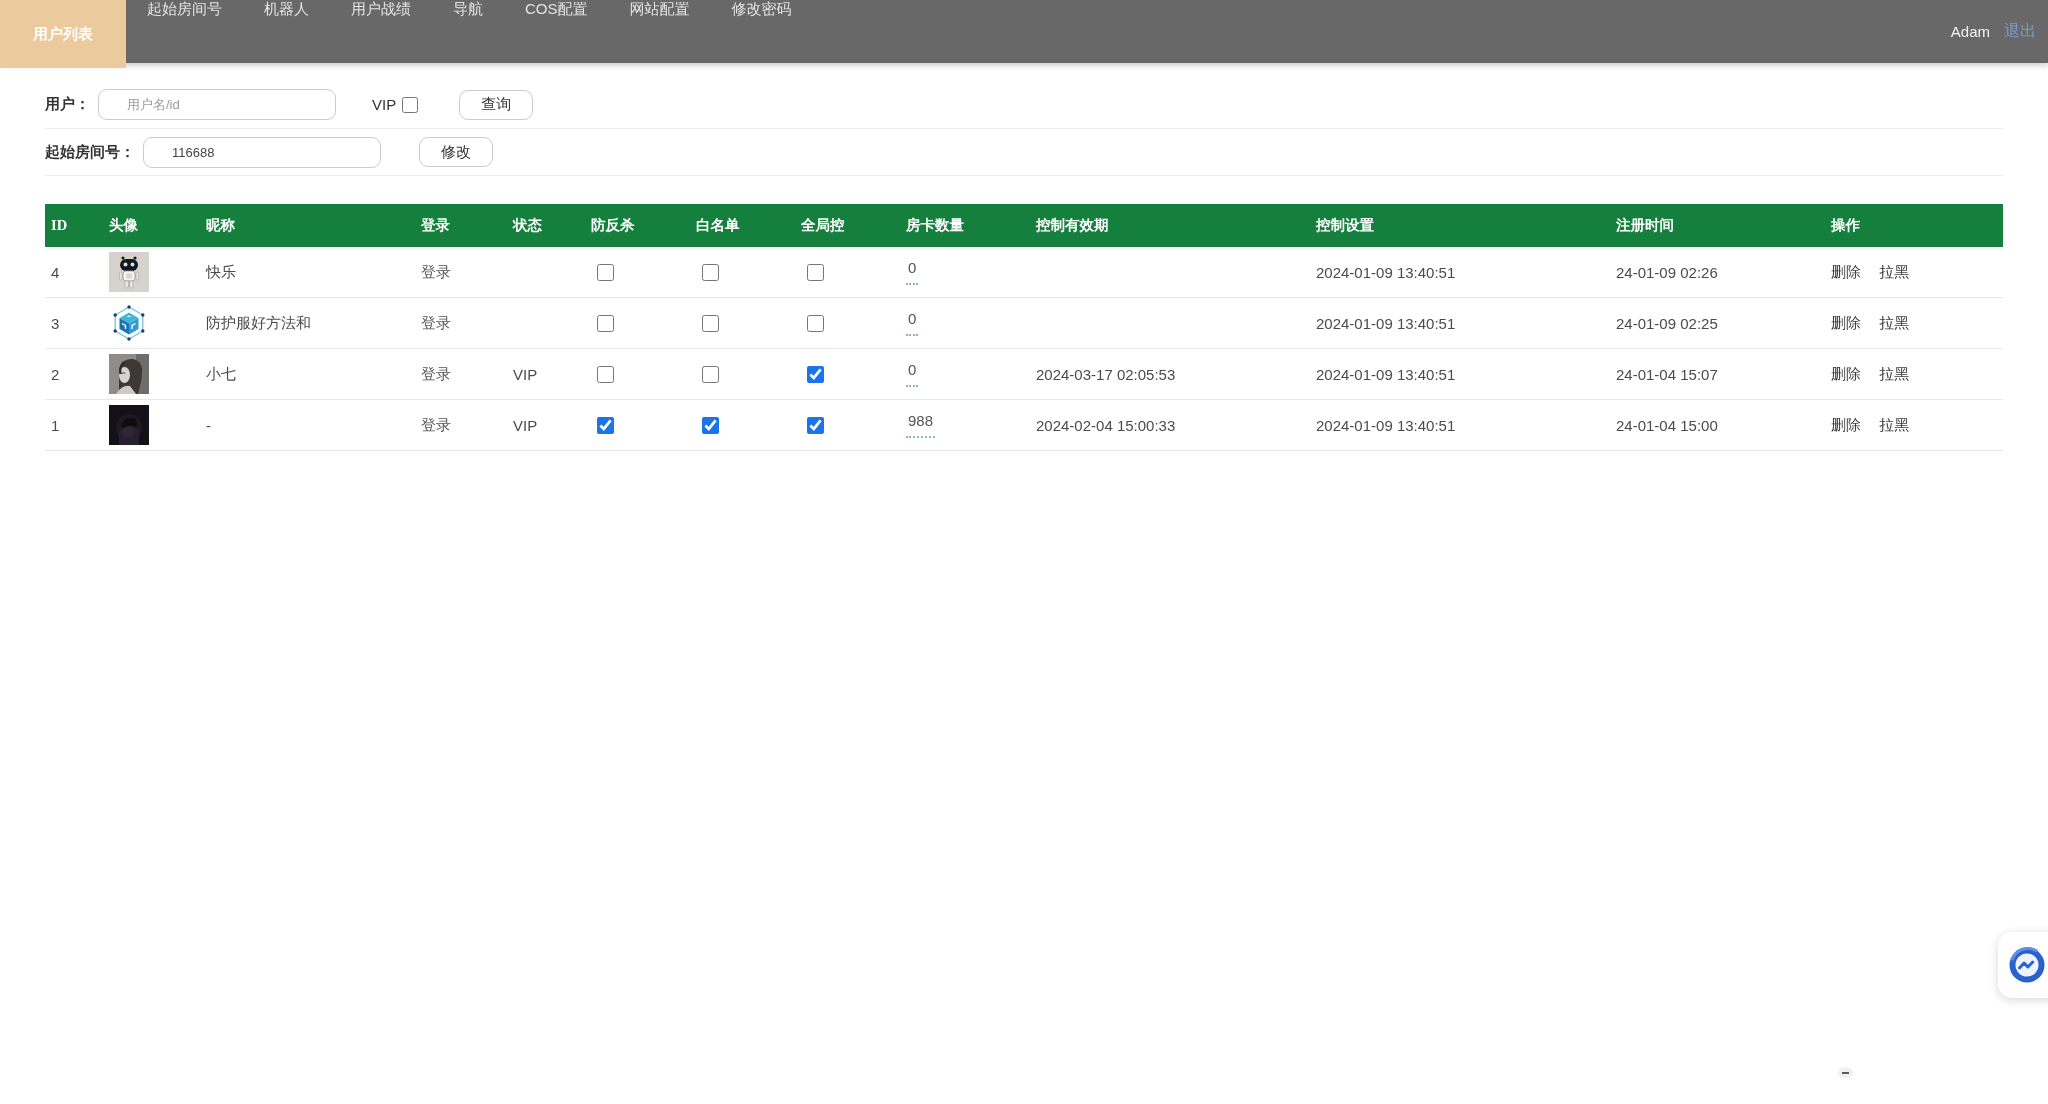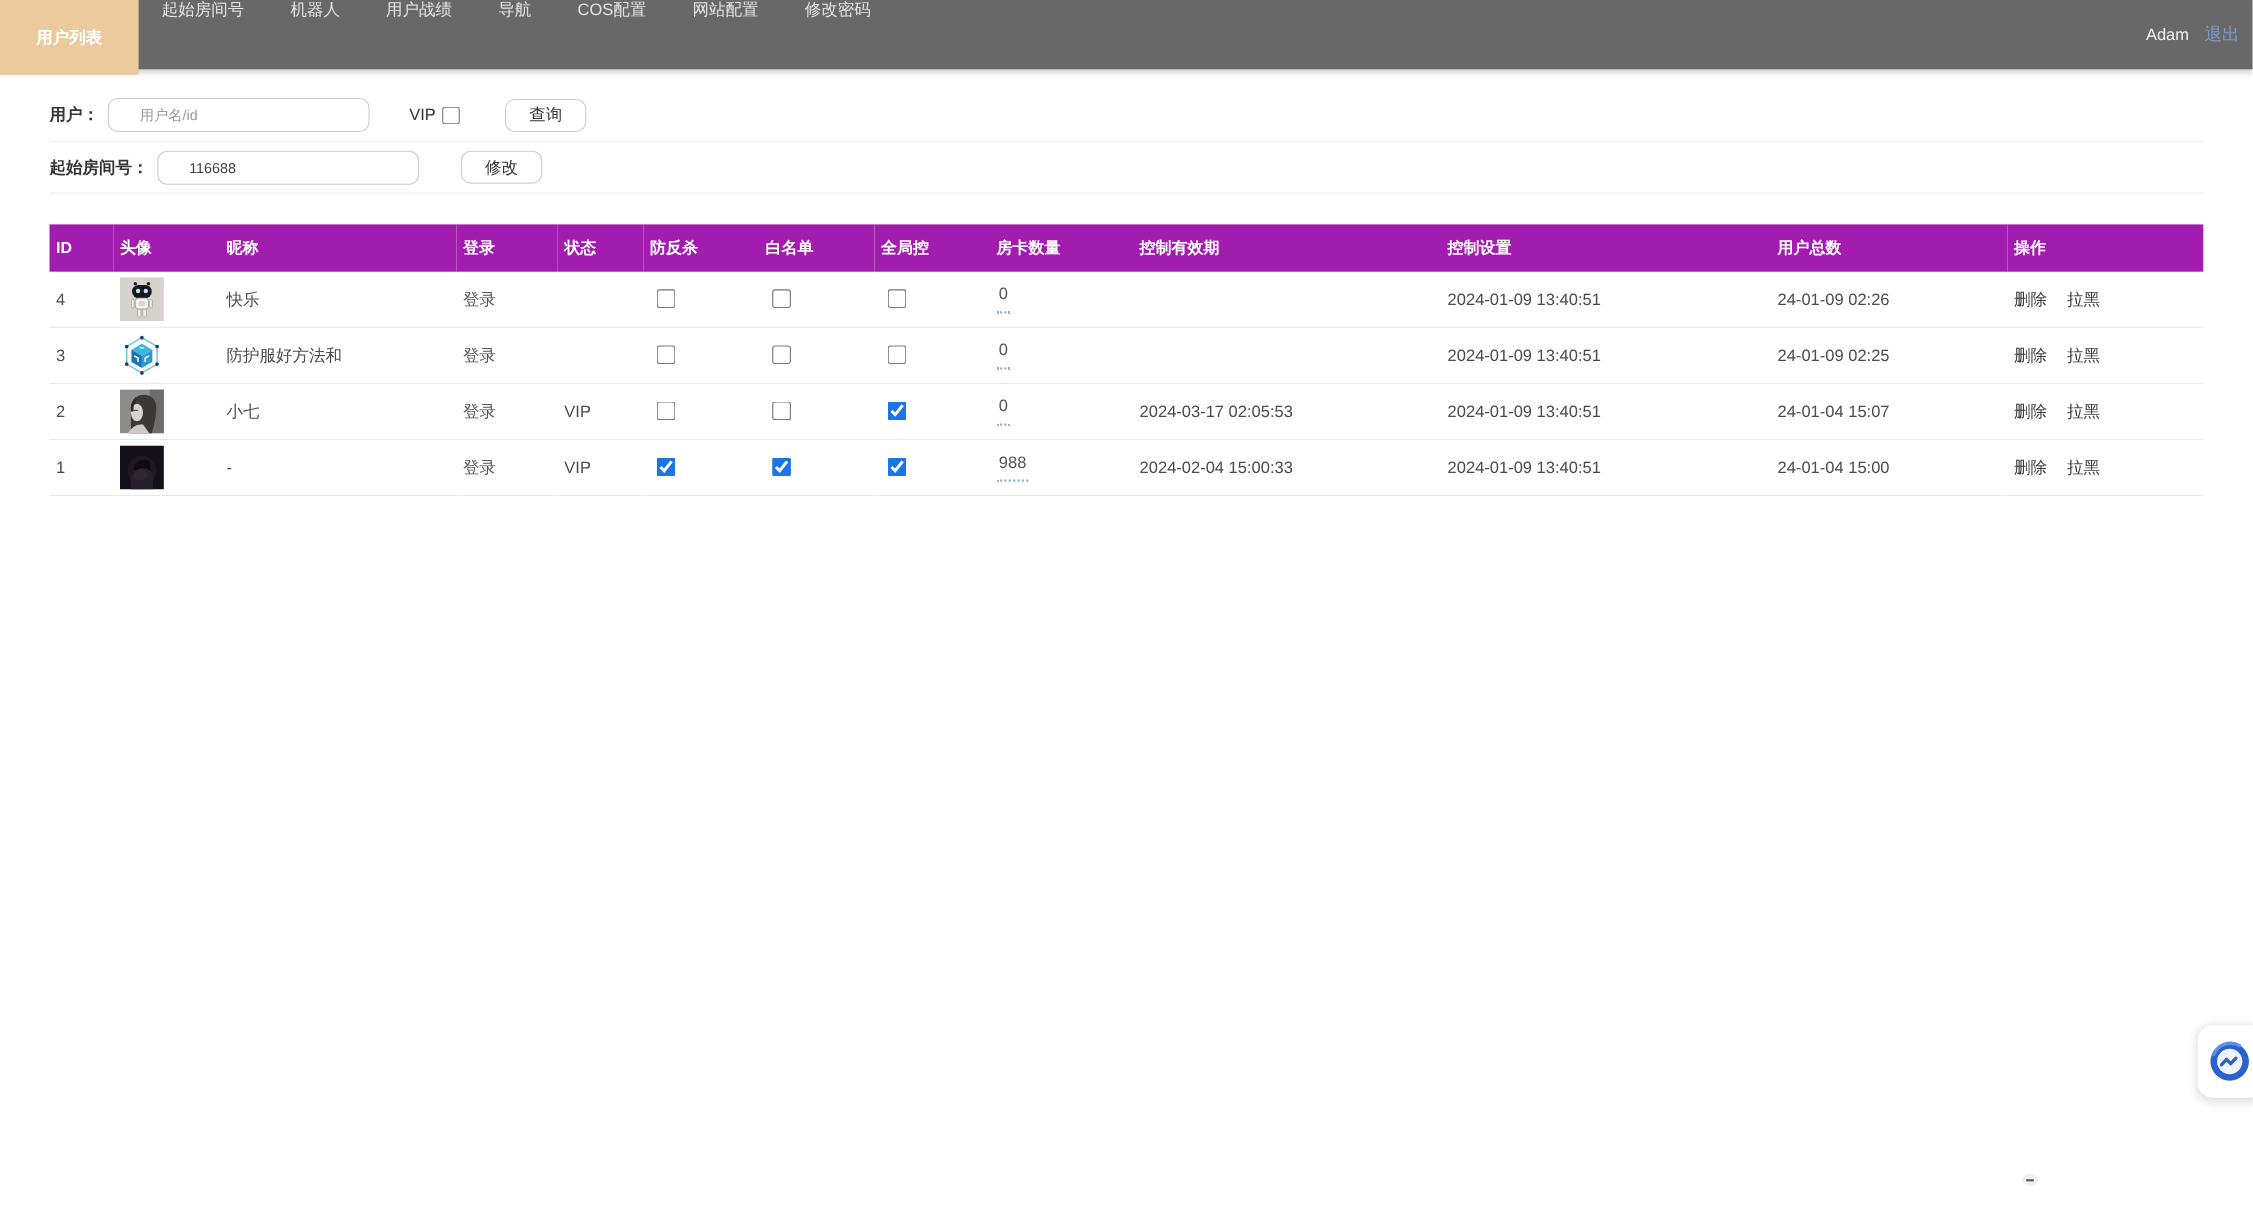--- a/index.html
+++ b/index.html
@@ -26,21 +26,21 @@
   .tb-input{height:29px;border:1px solid #ccc;border-radius:9px;padding:0 28px;font-size:13px;color:#444;outline:none;font-family:inherit;}
   .tb-input::placeholder{color:#9a9a9a;}
   .inp-user{width:180px;margin-left:8px;}
   .inp-room{width:180px;margin-left:8px;}
   .vip-label{font-size:15px;color:#333;margin-left:36px;}
   .vip-check{width:16px;height:16px;margin-left:6px;accent-color:#1b74e8;}
   .tb-btn{height:30px;width:74px;margin-left:38px;background:#fff;border:1px solid #ccc;border-radius:9px;font-size:15px;color:#333;cursor:pointer;font-family:inherit;}
 
   
   .user-table{margin:28px 45px 0 45px;border-collapse:collapse;table-layout:fixed;width:1958px;}
-  .user-table th{background:#a21caf;color:#fff;font-size:14.5px;font-weight:bold;text-align:left;height:43px;padding:0 0 0 6px;white-space:nowrap;}
+  .user-table th{background:#15803d;color:#fff;font-size:14.5px;font-weight:bold;text-align:left;height:43px;padding:0 0 0 6px;white-space:nowrap;font-family:Liberation Serif, serif;}
   .user-table td{height:50px;border-bottom:1px solid #e8e8e8;font-size:15px;color:#4b4b4b;padding:0 0 0 6px;white-space:nowrap;vertical-align:middle;}
   .avatar{width:40px;height:40px;display:block;}
   .row-check{width:17px;height:17px;accent-color:#1b74e8;margin-left:6px;}
   .cards-num{display:inline-block;border-bottom:2px dotted #8fb4c4;padding:0 2px 7px 2px;color:#555;cursor:pointer;}
   .op-link{color:#3d3d3d;cursor:pointer;}
   .op-link + .op-link{margin-left:14px;}
   .login-link{color:#555;cursor:pointer;}
 
   
   .float-widget{position:absolute;right:-14px;bottom:106px;width:64px;height:66px;background:#fff;border-radius:14px;box-shadow:0 2px 10px rgba(0,0,0,.16);display:flex;align-items:center;cursor:pointer;z-index:9;}
@@ -109,21 +109,21 @@
         <th>头像</th>
         <th>昵称</th>
         <th>登录</th>
         <th>状态</th>
         <th>防反杀</th>
         <th>白名单</th>
         <th>全局控</th>
         <th>房卡数量</th>
         <th>控制有效期</th>
         <th>控制设置</th>
-        <th>用户总数</th>
+        <th>注册时间</th>
         <th>操作</th>
       </tr>
     </thead>
     <tbody>
 
       <tr>
         <td>4</td>
         <td>
           <svg class="avatar" viewBox="0 0 40 40">
             <rect width="40" height="40" fill="#d6d3cf"></rect>

